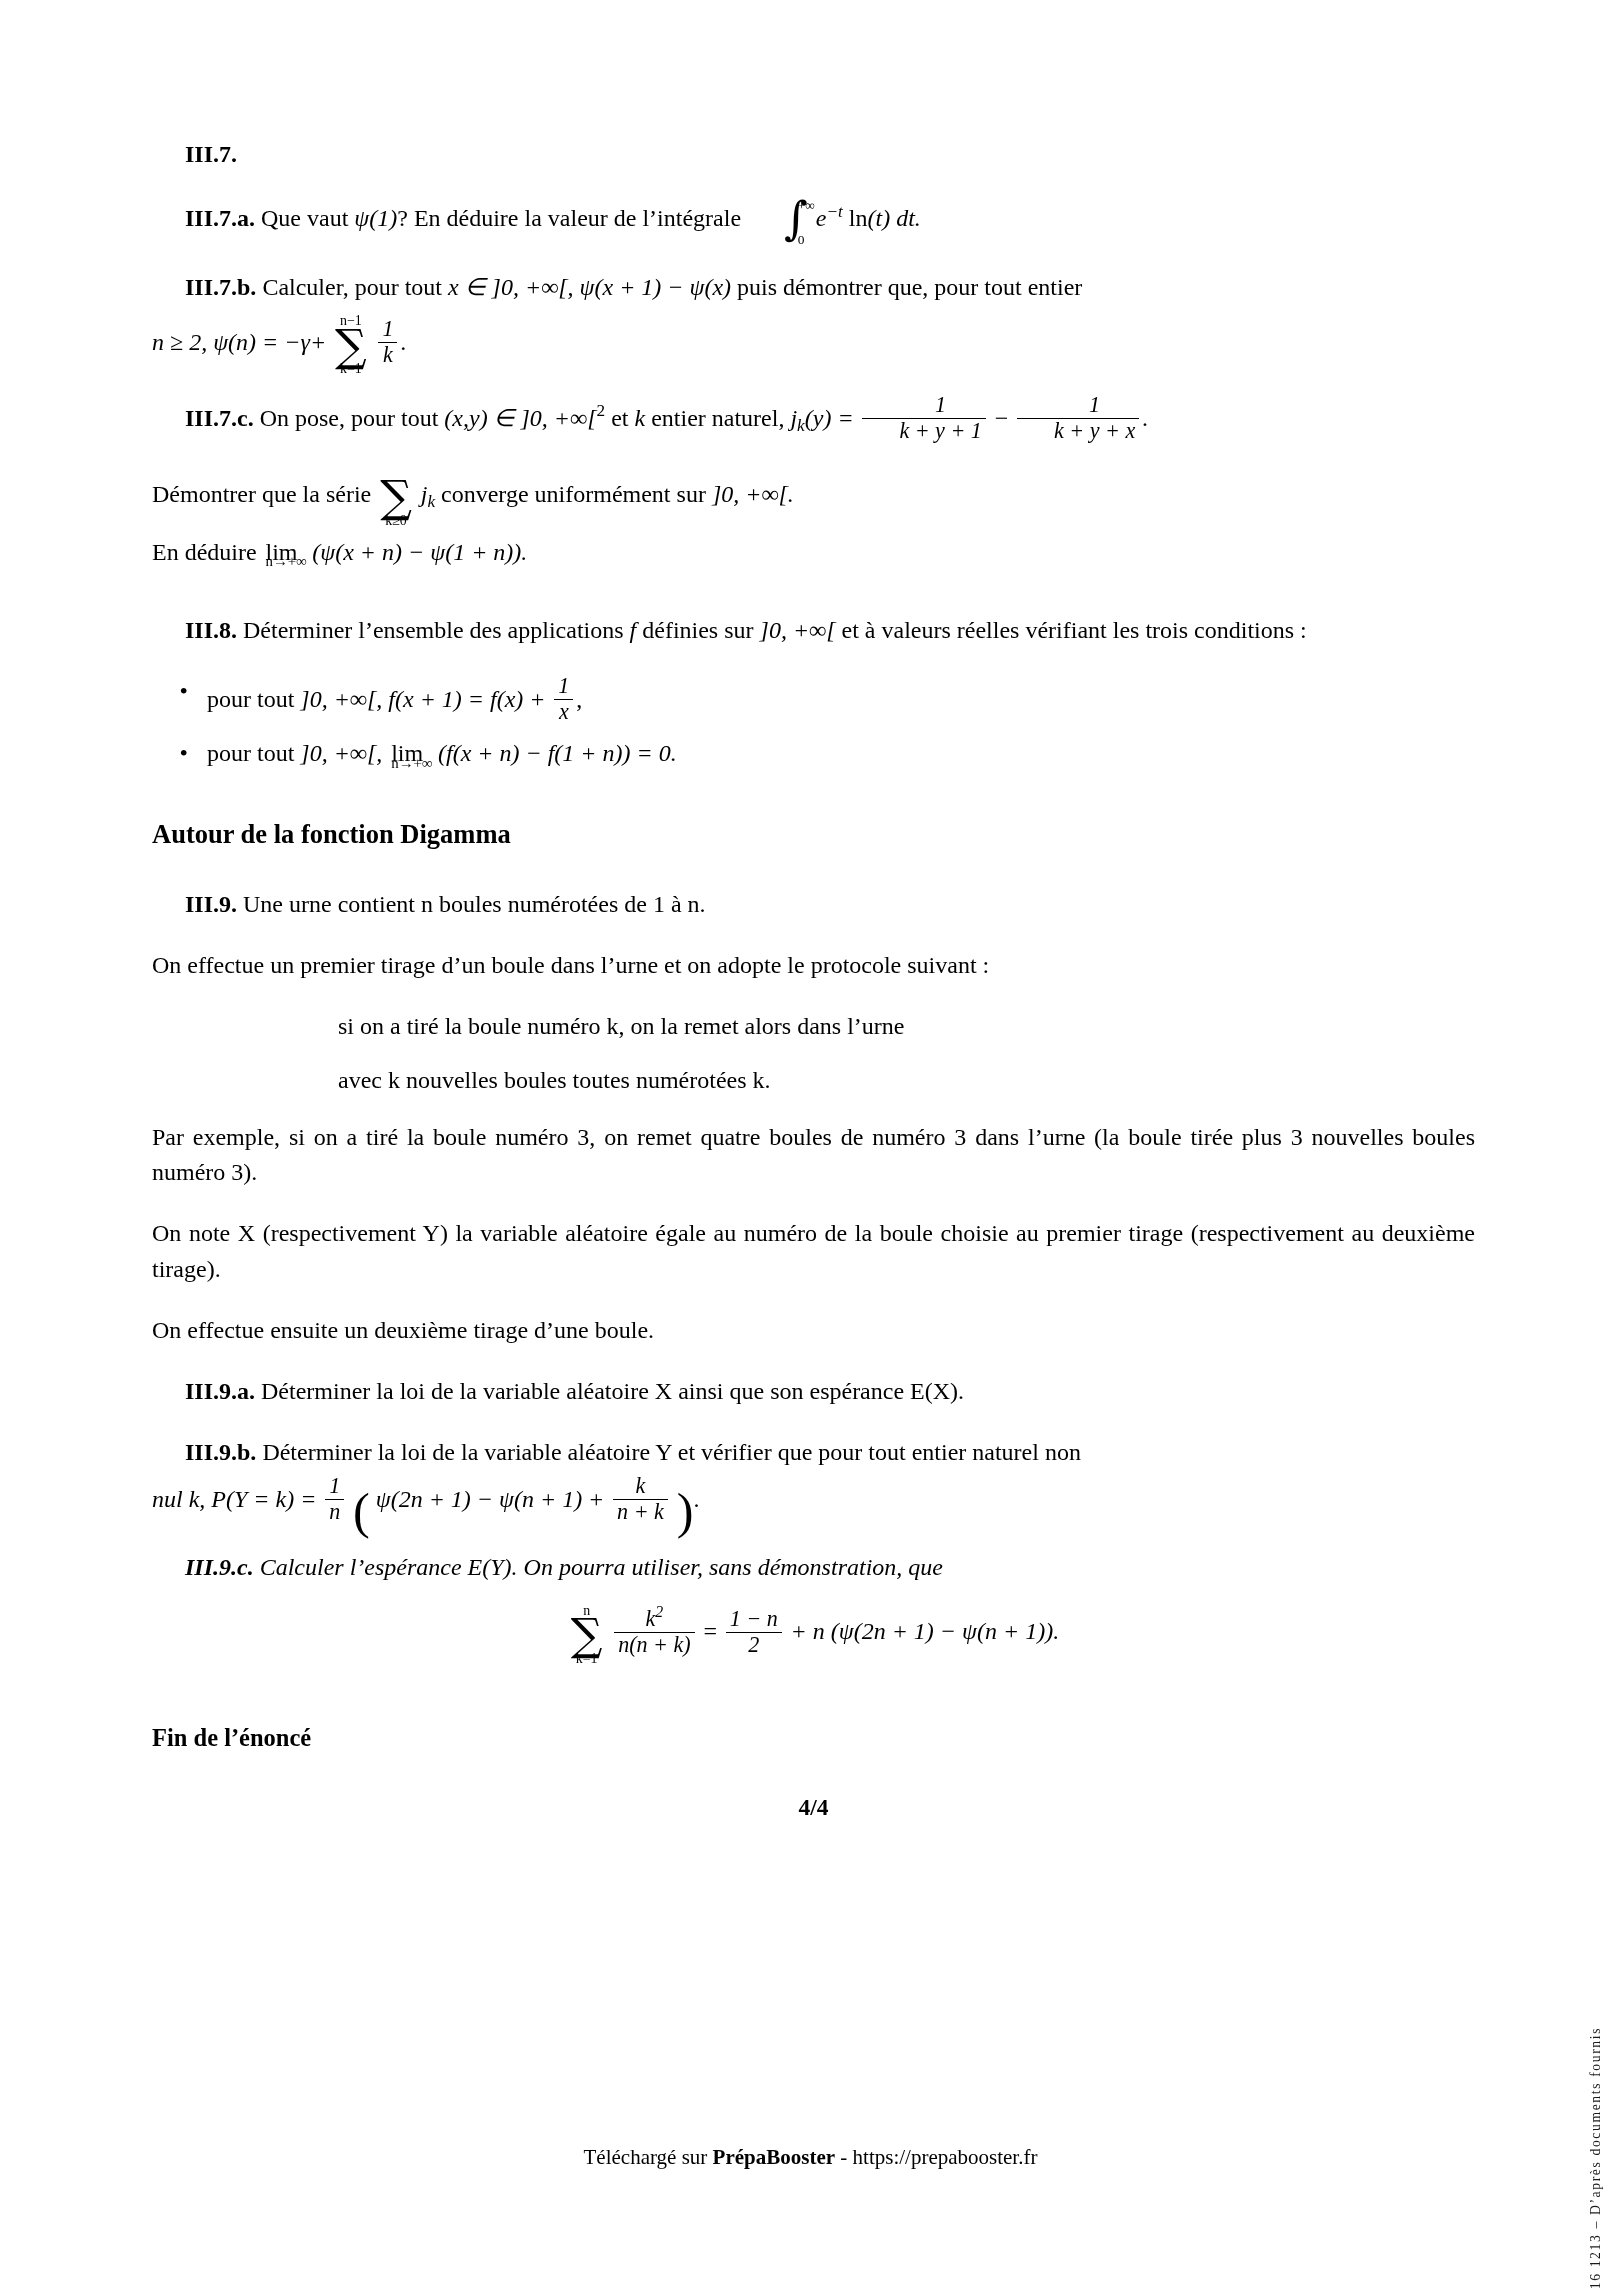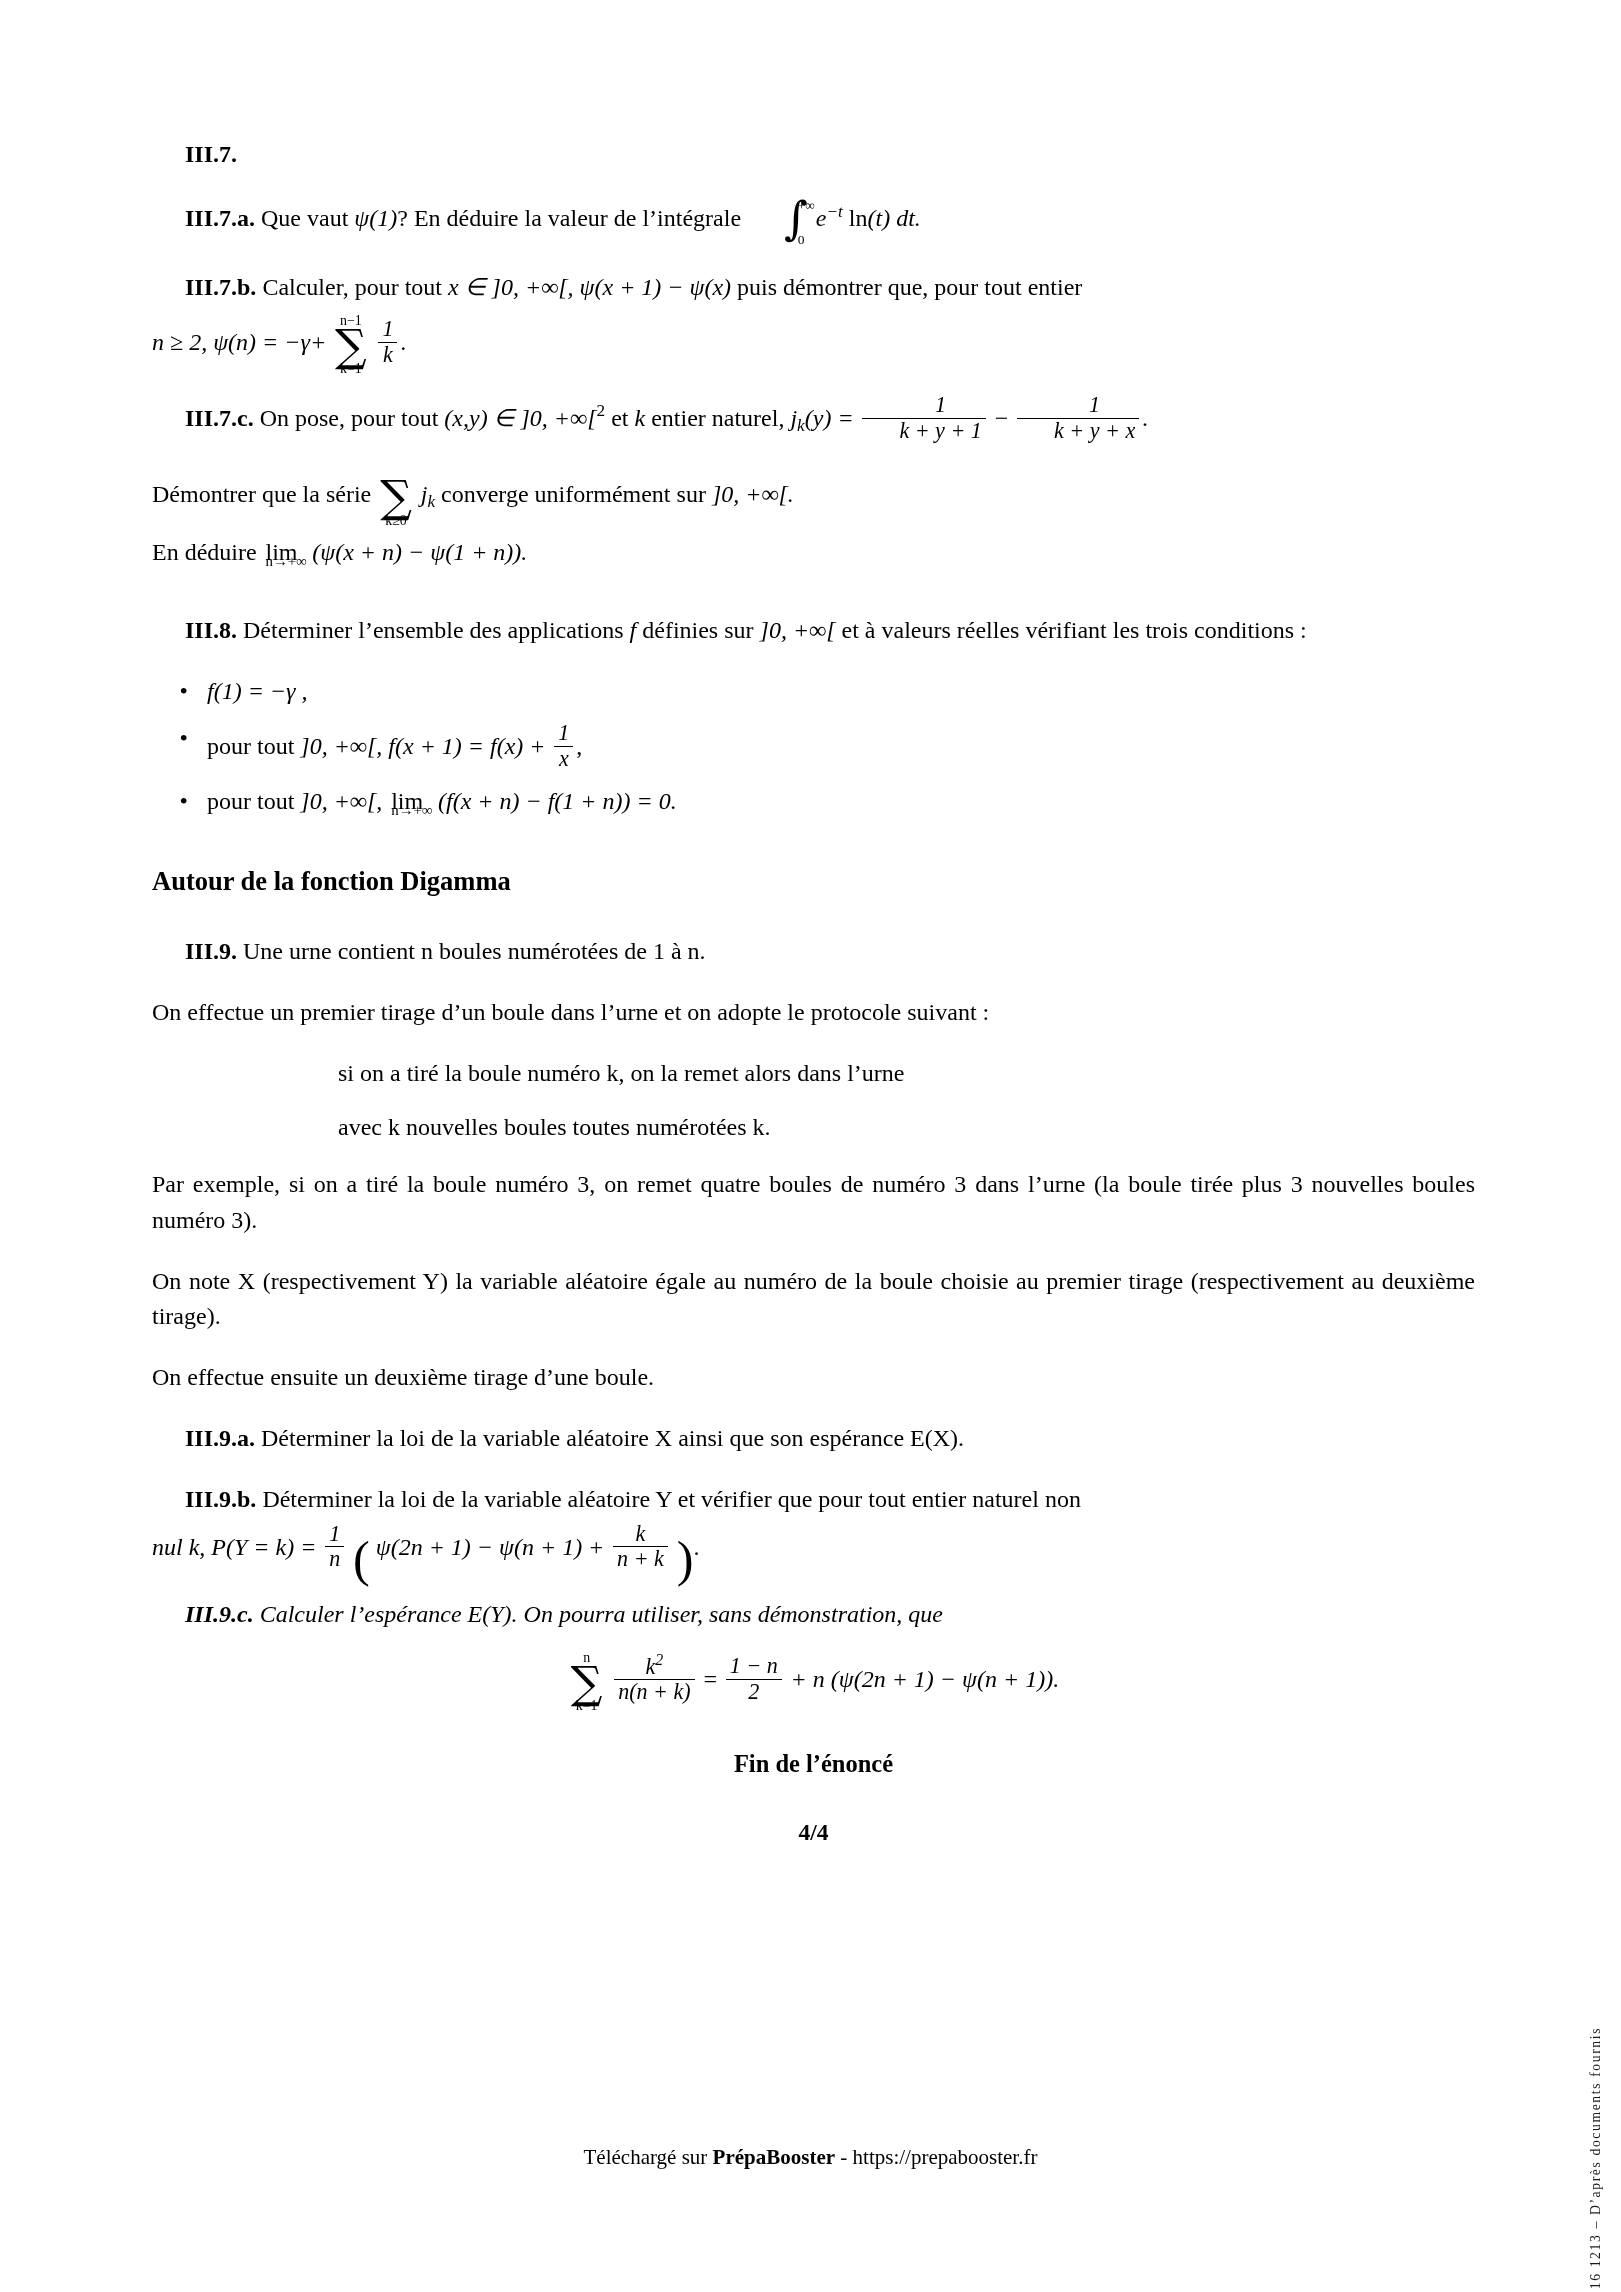--- a/index.html
+++ b/index.html
@@ -148,24 +148,24 @@
     left: -27.4px;
     top: 0;
   }
   .display { text-align: center; margin: 17.6px 0 25.5px 0; }
   .ml-quote {
     margin: 3.9px 0 21.6px 186px;
   }
   .ml-quote div { margin: 18px 0; }
 
   .end-label {
-    text-align: center;
+    text-align: left;
     font-weight: bold;
     font-size: 24.5px;
-    margin-top: 41px;
+    margin-top: 63px;
   }
   .page-num {
     text-align: center;
     font-weight: bold;
     font-size: 23.5px;
     margin-top: 33px;
   }
   .footer {
     position: absolute;
     left: 0;
@@ -274,23 +274,20 @@
     <p class="para indent" style="margin-top:43px;">
       <span class="bold">III.8.</span>
       <span>Déterminer l’ensemble des applications</span>
       <span class="m">f</span>
       <span>définies sur</span>
       <span class="m">]0, +∞[</span>
       <span>et à valeurs réelles vérifiant les trois conditions :</span>
     </p>
 
     <ul class="conds">
-      <li>
-        <span class="m">f(1) = −γ ,</span>
-      </li>
       <li>
         <span>pour tout</span>
         <span class="m">]0, +∞[, f(x + 1) = f(x) +</span>
         <span class="frac">
           <span class="num m">1</span>
           <span class="den m">x</span>
         </span>,
       </li>
       <li>
         <span>pour tout</span>

